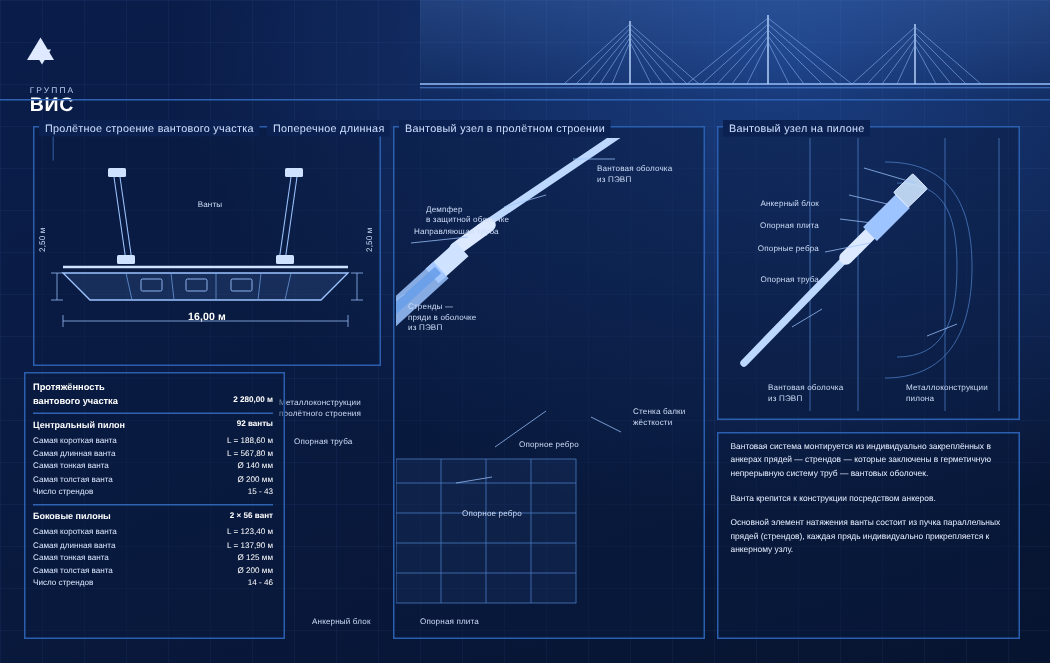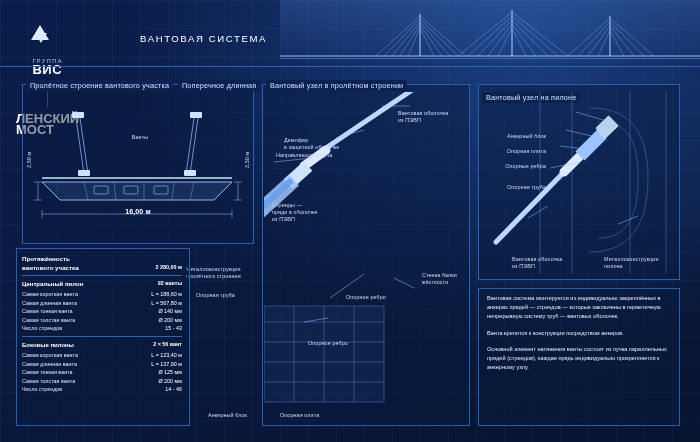--- a/index.html
+++ b/index.html
@@ -136,26 +136,21 @@
     <div class="logo">
       <div class="logo-mark">
         <div class="tri"></div>
           <div class="tri2"></div>
       </div>
       <div>
         <div class="logo-sub">ГРУППА</div>
         <div class="logo-txt">ВИС</div>
       </div>
       <div class="logo-div"></div>
-      <div>
-        <div class="logo2">ЛЕНСКИЙ</div>
-        <div class="logo2 l2">МОСТ</div>
-      </div>
     </div>
-    <div class="hdr-title">ВАНТОВАЯ СИСТЕМА</div>
   </div>
   <div class="hdr-line"></div>
 
   <div class="panel" style="left:22px;top:84px;width:230px;height:158px;"></div>
   <div class="panel-title" style="left:26px;top:80px;">Пролётное строение вантового участка</div>
   <div class="panel-title" style="left:178px;top:80px;background:#0b2151;">Поперечное длинная</div>
 
   <svg style="position:absolute;left:24px;top:96px;" width="226" height="140" viewBox="0 0 226 140">
 
     <g stroke="#9dc4ff" stroke-width=".7">
@@ -263,21 +258,21 @@
 пролётного строения</div>
   <div class="lbl" style="left:196px;top:292px;width:48px;">Опорная труба</div>
   <div class="lbl" style="left:346px;top:294px;width:50px;">Опорное ребро</div>
   <div class="lbl" style="left:422px;top:272px;width:52px;white-space:pre-line;">Стенка балки
 жёсткости</div>
   <div class="lbl" style="left:308px;top:340px;width:50px;">Опорное ребро</div>
   <div class="lbl" style="left:208px;top:412px;width:50px;">Анкерный блок</div>
   <div class="lbl" style="left:280px;top:412px;width:50px;">Опорная плита</div>
 
   <div class="panel" style="left:478px;top:84px;width:200px;height:194px;"></div>
-  <div class="panel-title" style="left:482px;top:92px;">Вантовый узел на пилоне</div>
+  <div class="panel-title" style="left:482px;top:80px;">Вантовый узел на пилоне</div>
 
   <svg style="position:absolute;left:480px;top:92px;" width="196" height="182" viewBox="0 0 196 182">
     <g stroke="#4d7fc8" stroke-width=".5" fill="none">
       <line x1="60" y1="0" x2="60" y2="182"></line>
       <line x1="92" y1="0" x2="92" y2="182"></line>
       <line x1="150" y1="0" x2="150" y2="182"></line>
       <line x1="186" y1="0" x2="186" y2="182"></line>
       <path d="M110,16 C150,16 168,40 168,86 C168,132 150,160 110,160"></path>
       <path d="M118,30 C148,30 158,48 158,86 C158,124 148,146 118,146"></path>
     </g>

